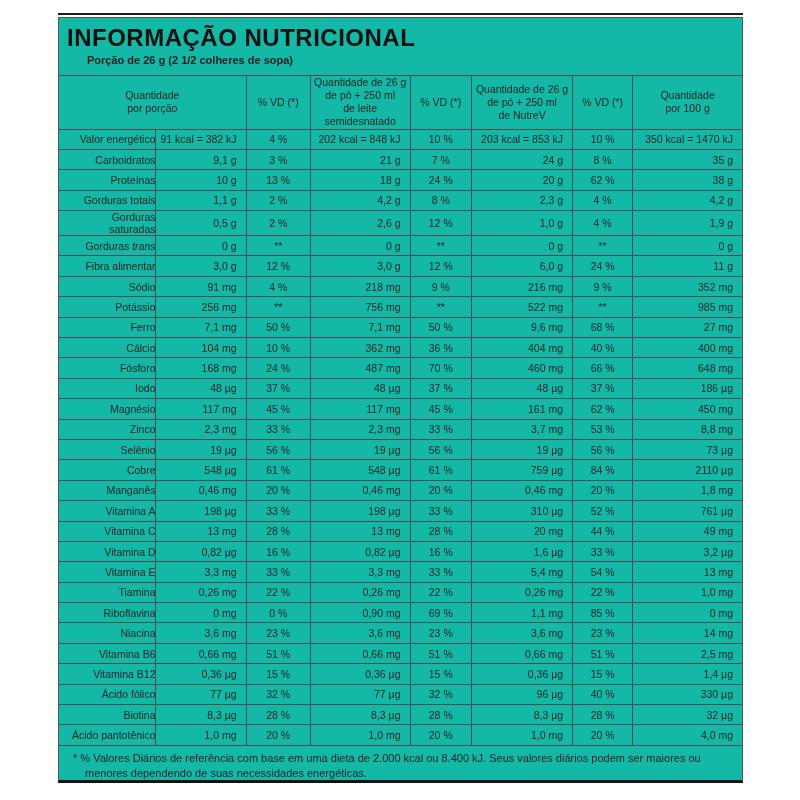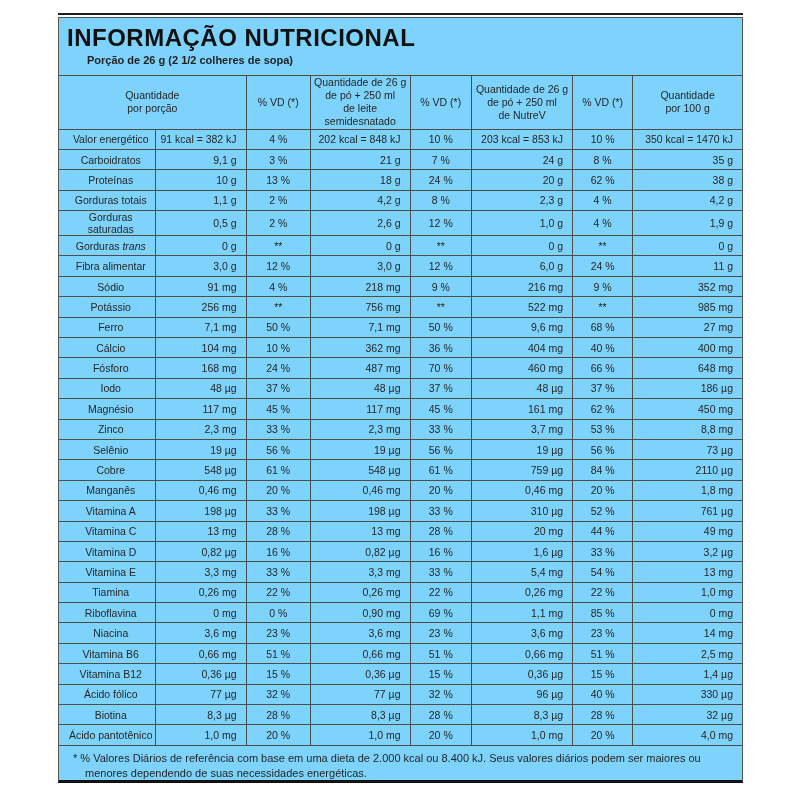--- a/index.html
+++ b/index.html
@@ -17,21 +17,21 @@
     border-top: 1px solid #1c1c1c;
     border-bottom: 1px solid #1c1c1c;
   }
   .panel {
     margin-left: 58px;
     margin-top: 2px;
     width: 685px;
     height: 766px;
     border: 1px solid #555555;
     border-bottom: 3px solid #111111;
-    background: #7dd3fc;
+    background: #14b8a6;
     overflow: hidden;
   }
   .title-block { padding: 7px 8px 0 8px; height: 57px; }
   .title {
     font-size: 24px;
     font-weight: bold;
     letter-spacing: 0.5px;
     color: #111111;
     line-height: 1.1;
   }
@@ -58,21 +58,21 @@
     height: 48px;
     text-align: center;
     vertical-align: middle;
     white-space: pre-line;
     line-height: 1.25;
     padding: 0 2px;
   }
   th.no-left, td.no-left { border-left: none; }
   th.no-right, td.no-right { border-right: none; }
   tbody td { height: 20.4px; vertical-align: middle; }
-  td.name  { text-align: center;  padding-left: 7px; }
+  td.name  { text-align: right;  padding-left: 7px; }
   td.qty   { text-align: right; padding-right: 9px; }
   td.vd    { text-align: center; }
   .footnotes {
     padding: 5px 10px 0 14px;
     font-size: 11px;
     line-height: 1.35;
     color: #262626;
   }
   .footnote { padding-left: 12px; text-indent: -12px; }
   .footnote.second { padding-left: 15px; text-indent: -15px; }

